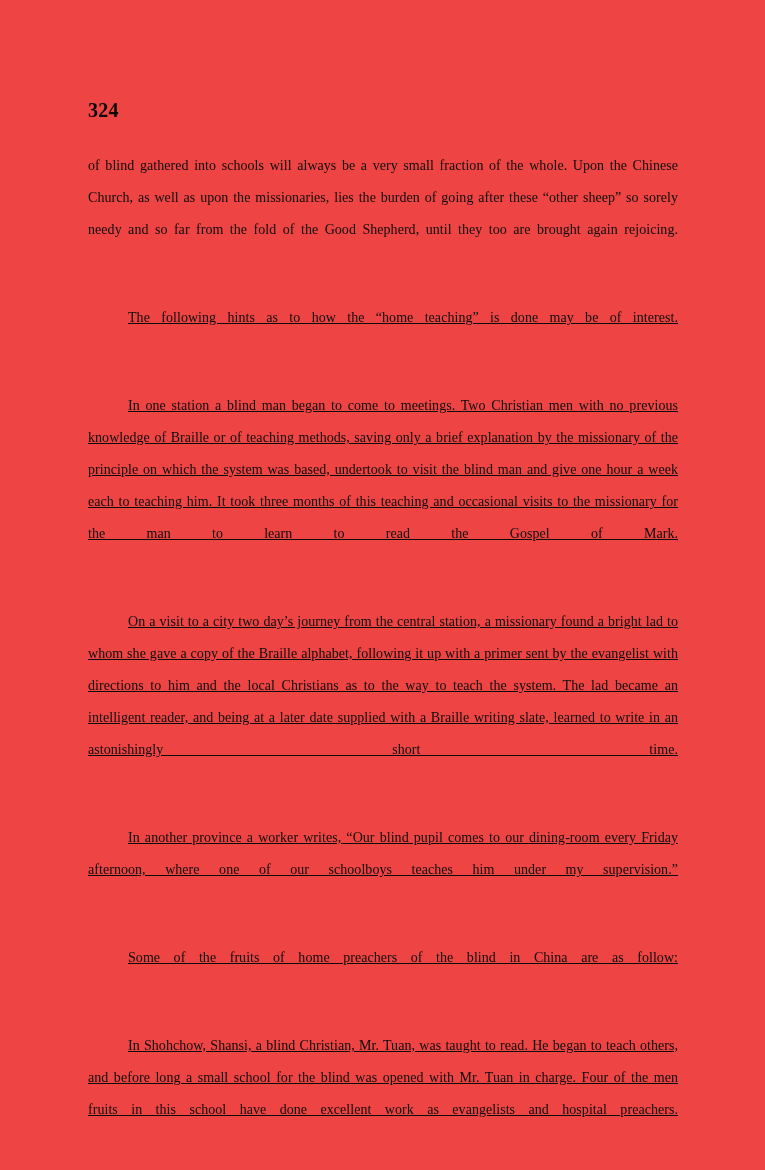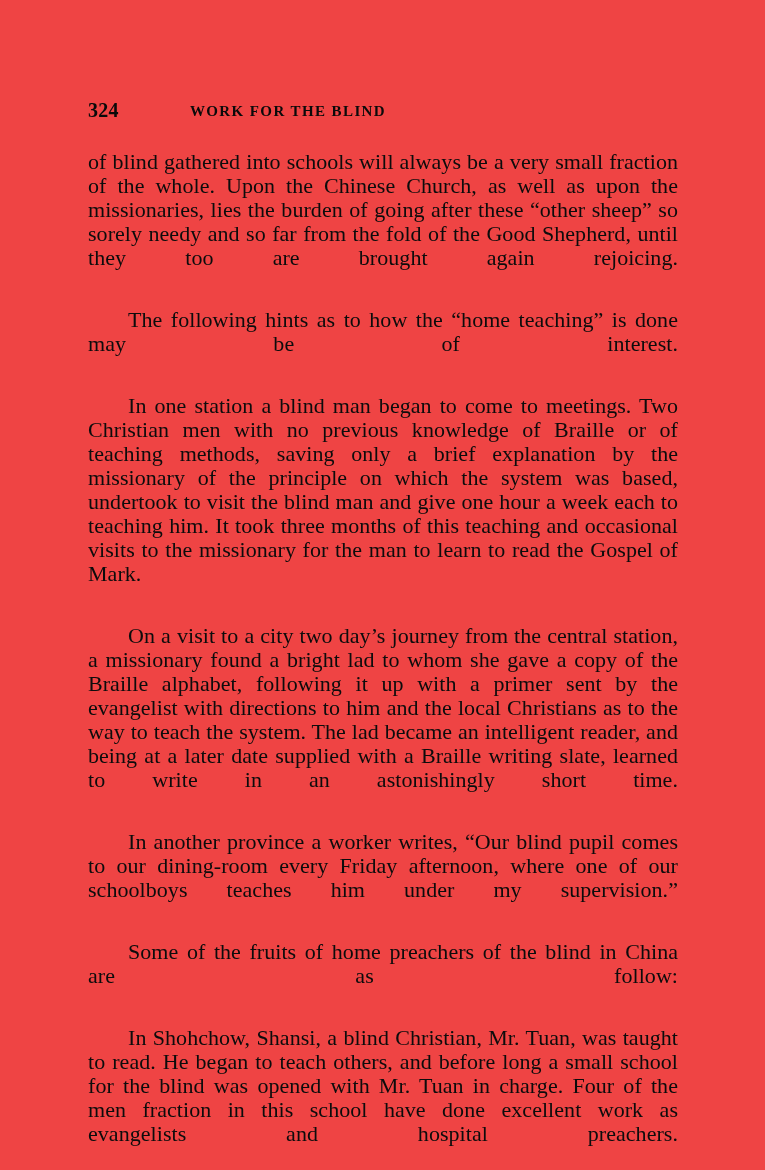--- a/index.html
+++ b/index.html
@@ -57,64 +57,64 @@
   .textblock {
     position: absolute;
     left: 88px;
     top: 150px;
     width: 590px;
   }
 
   p.para {
     margin: 0;
     padding: 0;
-    font-size: 22px;
-    line-height: 24px;
+    font-size: 14px;
+    line-height: 32px;
     text-align: justify;
     text-justify: inter-word;
     word-spacing: 0.2px;
     letter-spacing: 0.05px;
     hyphens: none;
     -webkit-hyphens: none;
   }
 
   
   p.para.noindent {
     text-indent: 0;
   }
 
   p.para.indent {
     text-indent: 40px;
   }
 
   
   p.para + p.para {
-    margin-top: 14px;
+    margin-top: 24px;
+    text-decoration: underline;
   }
 
   
   p.para:after {
     content: "";
     display: inline-block;
     width: 100%;
   }
 </style>
 </head>
 <body>
 
 <div class="page">
 
   <div class="running-head">
     <div class="folio">324</div>
-    <div class="head-title">WORK FOR THE BLIND</div>
   </div>
 
   <div class="textblock">
     <p class="para noindent">of blind gathered into schools will always be a very small fraction of the whole.  Upon the Chinese Church, as well as upon the missionaries, lies the burden of going after these “other sheep” so sorely needy and so far from the fold of the Good Shepherd, until they too are brought again rejoicing.</p>
     <p class="para indent">The following hints as to how the “home teaching” is done may be of interest.</p>
     <p class="para indent">In one station a blind man began to come to meetings. Two Christian men with no previous knowledge of Braille or of teaching methods, saving only a brief explanation by the missionary of the principle on which the system was based, undertook to visit the blind man and give one hour a week each to teaching him.  It took three months of this teaching and occasional visits to the missionary for the man to learn to read the Gospel of Mark.</p>
     <p class="para indent">On a visit to a city two day’s journey from the central station, a missionary found a bright lad to whom she gave a copy of the Braille alphabet, following it up with a primer sent by the evangelist with directions to him and the local Christians as to the way to teach the system. The lad became an intelligent reader, and being at a later date supplied with a Braille writing slate, learned to write in an astonishingly short time.</p>
     <p class="para indent">In another province a worker writes, “Our blind pupil comes to our dining-room every Friday afternoon, where one of our schoolboys teaches him under my supervision.”</p>
     <p class="para indent">Some of the fruits of home preachers of the blind in China are as follow:</p>
-    <p class="para indent">In Shohchow, Shansi, a blind Christian, Mr. Tuan, was taught to read.  He began to teach others, and before long a small school for the blind was opened with Mr. Tuan in charge.  Four of the men fraction in this school have done excellent work as evangelists and hospital preachers.</p>
+    <p class="para indent">In Shohchow, Shansi, a blind Christian, Mr. Tuan, was taught to read.  He began to teach others, and before long a small school for the blind was opened with Mr. Tuan in charge.  Four of the men fruits in this school have done excellent work as evangelists and hospital preachers.</p>
   </div>
 
 </div>
 
 </body></html>

